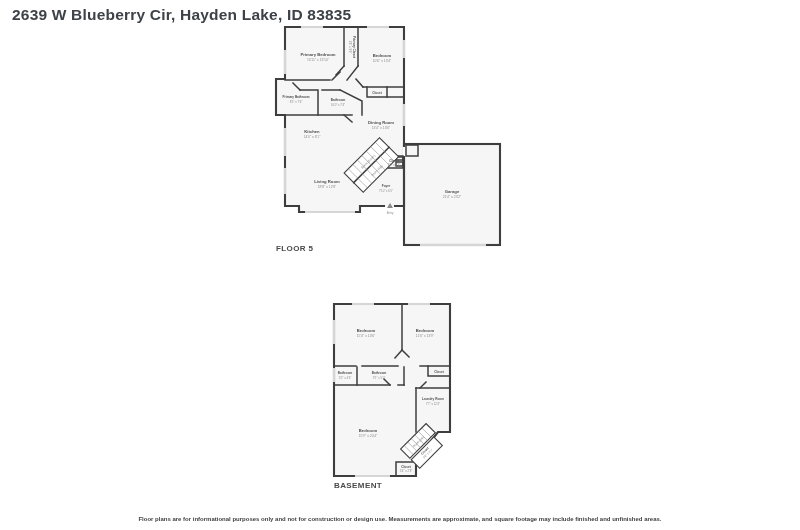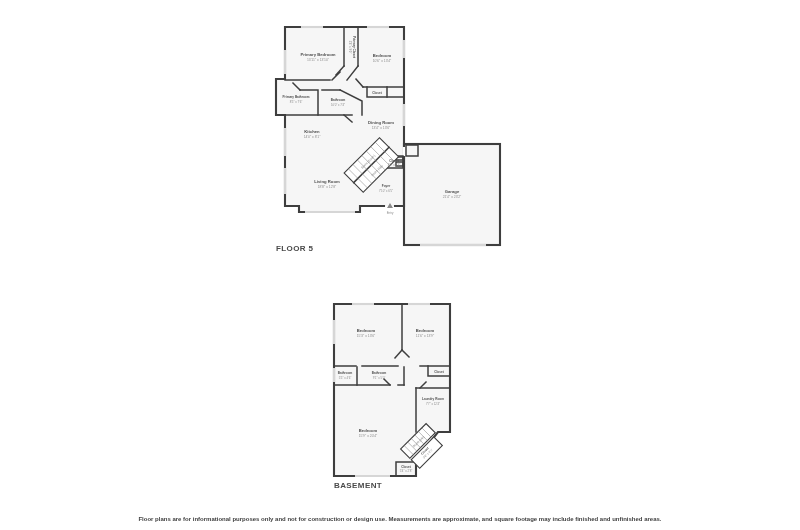--- a/index.html
+++ b/index.html
@@ -27,20 +27,21 @@
   .sm{font-size:3.1px;font-weight:bold;fill:#4f4f4f;text-anchor:middle;}
   .sd{font-size:2.9px;fill:#8d8d8d;text-anchor:middle;}
   .stxt{font-size:3.1px;fill:#7b7b7b;text-anchor:middle;}
   .entrytri{fill:#8a8a8a;}
 </style>
 </head>
 <body>
 
 <div id="stage">
 
+  <div class="page-title">2639 W Blueberry Cir, Hayden Lake, ID 83835</div>
 
   <svg id="floor1-svg" width="240" height="236" viewBox="268 18 240 236" xmlns="http://www.w3.org/2000/svg">
 
     <g>
       <path class="floorfill" d="M285,27 H404 V206 H360 V212 H299 V206 H285 V115 H276 V79 H285 Z"></path>
       <rect class="floorfill" x="404" y="144" width="96" height="101"></rect>
     </g>
 
     <g>
       <path class="wall" d="M285,27 H404 V206 H395 M384,206 H360 V212 H299 V206 H285 V115 H276 V79 H285 V27"></path>

